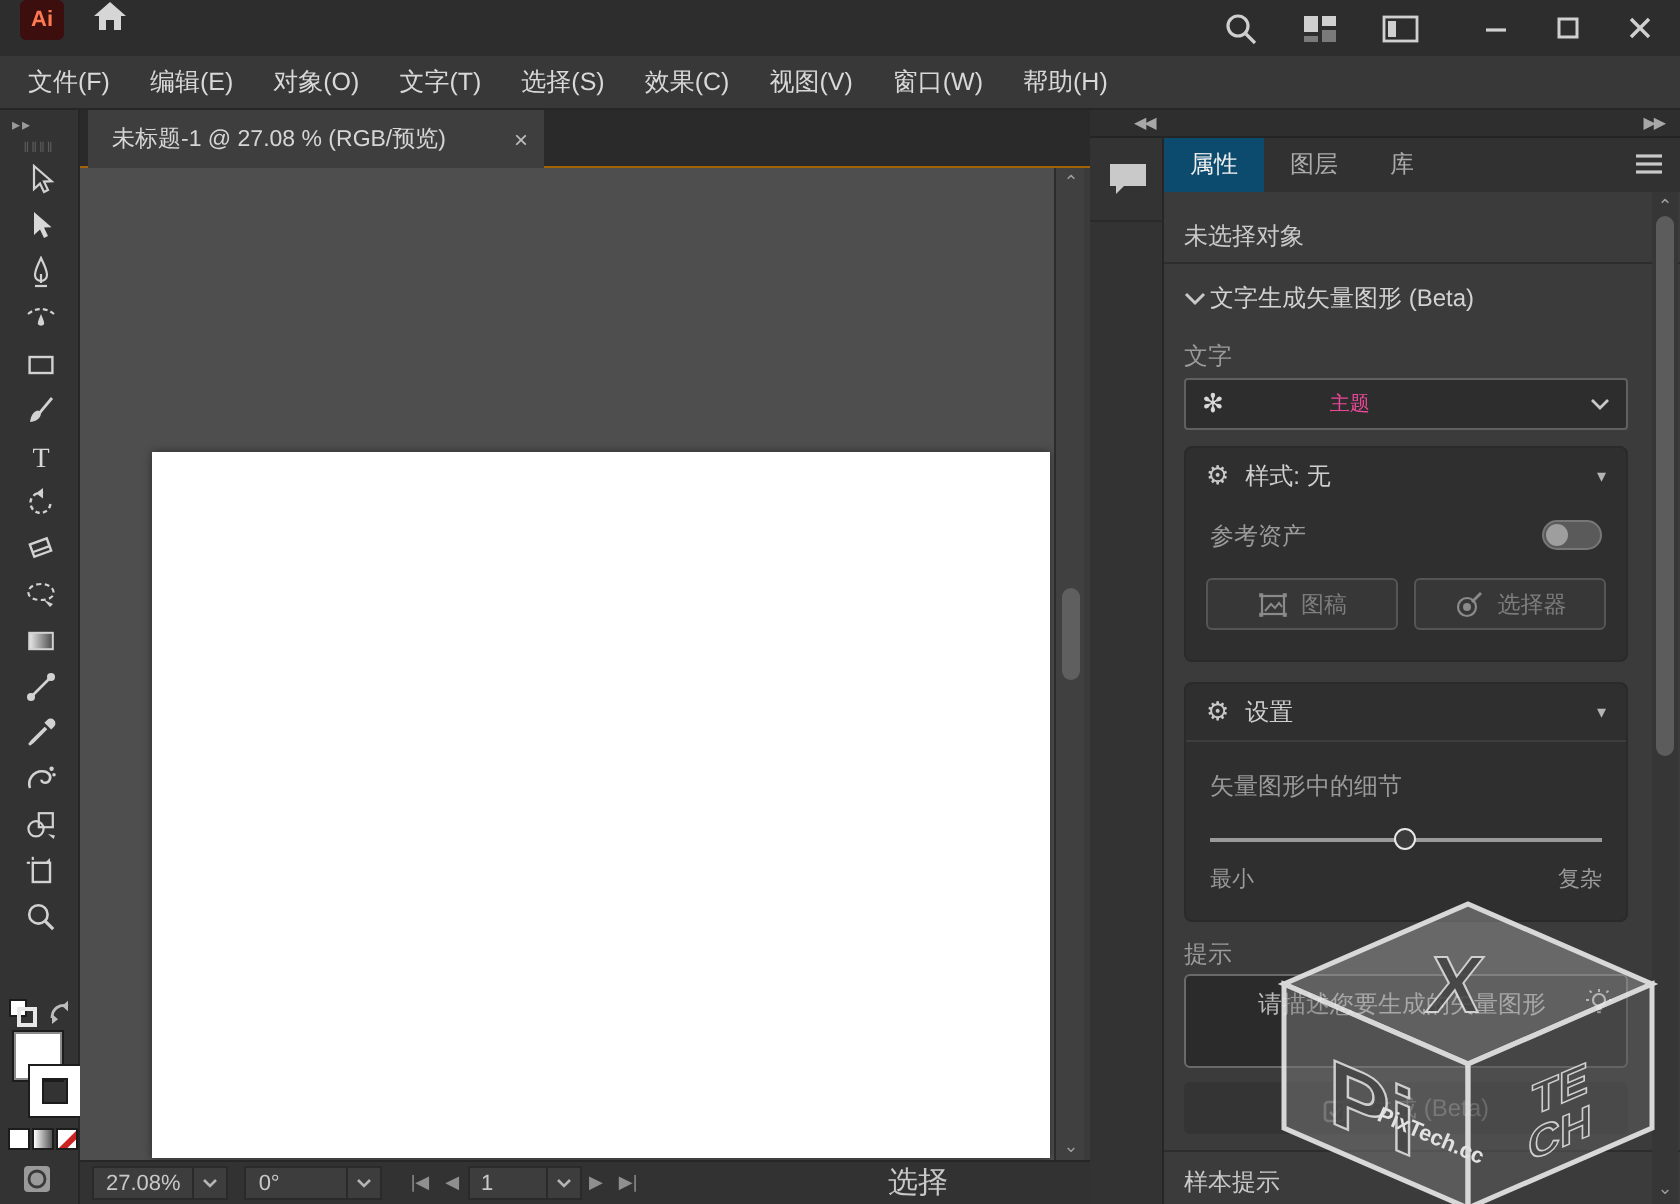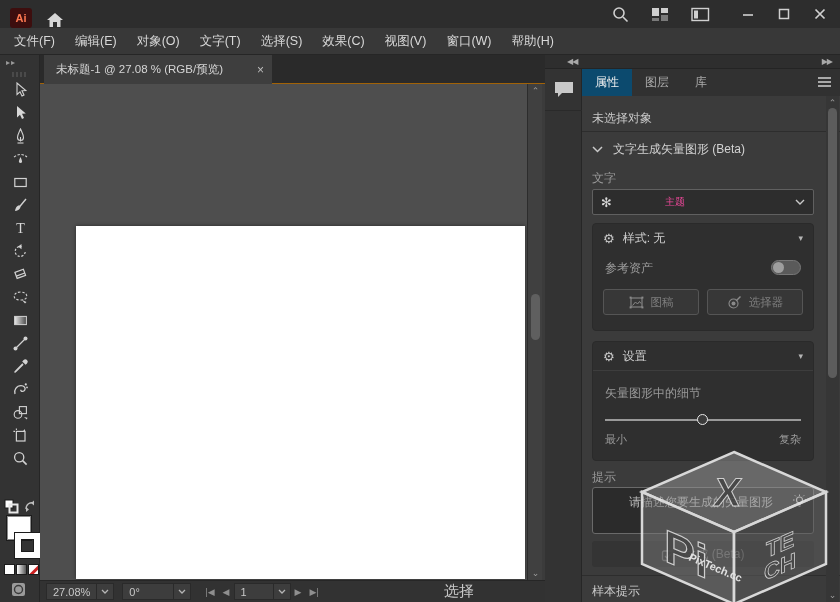--- a/index.html
+++ b/index.html
@@ -6,21 +6,21 @@
   html,body { background:#222; }
   #app {
     position:relative; width:840px; height:602px; overflow:hidden;
     font-family:"Liberation Sans","DejaVu Sans",sans-serif;
     color:#cfcfcf; font-size:12px; background:#3b3b3b; user-select:none;
   }
   .abs { position:absolute; }
   svg { display:block; }
 
   
-  .titlebar { left:0; top:0; width:840px; height:28px; background:#2d2d2d; display:flex; align-items:flex-end; }
+  .titlebar { left:0; top:0; width:840px; height:28px; background:#2d2d2d; display:flex; align-items:flex-start; }
   .ai-logo { width:22px; height:20px; margin-left:10px; border-radius:3px; display:flex; align-items:center; justify-content:center; font-weight:bold; font-size:11px; }
   .home-btn { margin-left:14px; }
   .tb-right { position:absolute; right:0; top:0; height:28px; display:flex; align-items:center; gap:22px; padding-right:14px; }
   .winctl { display:flex; gap:24px; margin-left:10px; }
 
   
   .menubar { left:0; top:28px; width:840px; height:27px; background:#383838; border-bottom:1px solid #262626; display:flex; align-items:center; padding-left:4px; }
   .menu-item { padding:0 10px; font-size:12.5px; color:#d8d8d8; line-height:27px; cursor:default; }
 
   
@@ -68,21 +68,21 @@
   
   .panel { left:582px; top:69px; width:258px; height:533px; background:#3b3b3b; }
   .ptabs { position:absolute; left:0; top:0; width:258px; height:27px; background:#313131; display:flex; align-items:flex-end; }
   .ptab { padding:0 13px; height:27px; line-height:27px; font-size:12px; color:#ababab; }
   .ptab.active { background:#0c4a6e; color:#f0f0f0; }
   .pmenu { position:absolute; right:8px; top:7px; }
   .pc { position:absolute; left:10px; width:222px; }
   .label { font-size:12px; color:#c9c9c9; }
   .dim { color:#9a9a9a; }
   .divider { position:absolute; left:0; width:258px; height:1px; background:#2d2d2d; }
-  .sect-head { display:flex; align-items:center; gap:10px; font-size:12px; color:#d2d2d2; }
+  .sect-head { display:flex; align-items:center; gap:2px; font-size:12px; color:#d2d2d2; }
   .select { height:26px; background:#2d2d2d; border:1px solid #606060; border-radius:2px; display:flex; align-items:center; padding:0 8px; }
   .groupbox { position:absolute; left:10px; width:222px; background:#2f2f2f; border-radius:4px; border:1px solid #2a2a2a; }
   .grp-head { height:28px; display:flex; align-items:center; padding:0 10px; gap:8px; font-size:12px; color:#cfcfcf; }
   .tri { margin-left:auto; color:#b5b5b5; font-size:9px; }
   .toggle { width:30px; height:15px; border-radius:8px; background:#5a5a5a; border:1px solid #777; position:relative; }
   .toggle .knob { position:absolute; left:1px; top:1px; width:11px; height:11px; border-radius:50%; background:#9e9e9e; }
   .dis-btn { height:26px; width:100px; background:#373737; border:1px solid #555; border-radius:3px; display:flex; align-items:center; justify-content:center; gap:7px; color:#7e7e7e; font-size:11.5px; }
   .slider { position:relative; height:12px; }
   .slider .track { position:absolute; left:0; right:0; top:5px; height:1.5px; background:#9a9a9a; }
   .slider .knob { position:absolute; left:50%; top:0; width:11px; height:11px; margin-left:-6px; border-radius:50%; border:1.5px solid #e8e8e8; background:#3b3b3b; }

